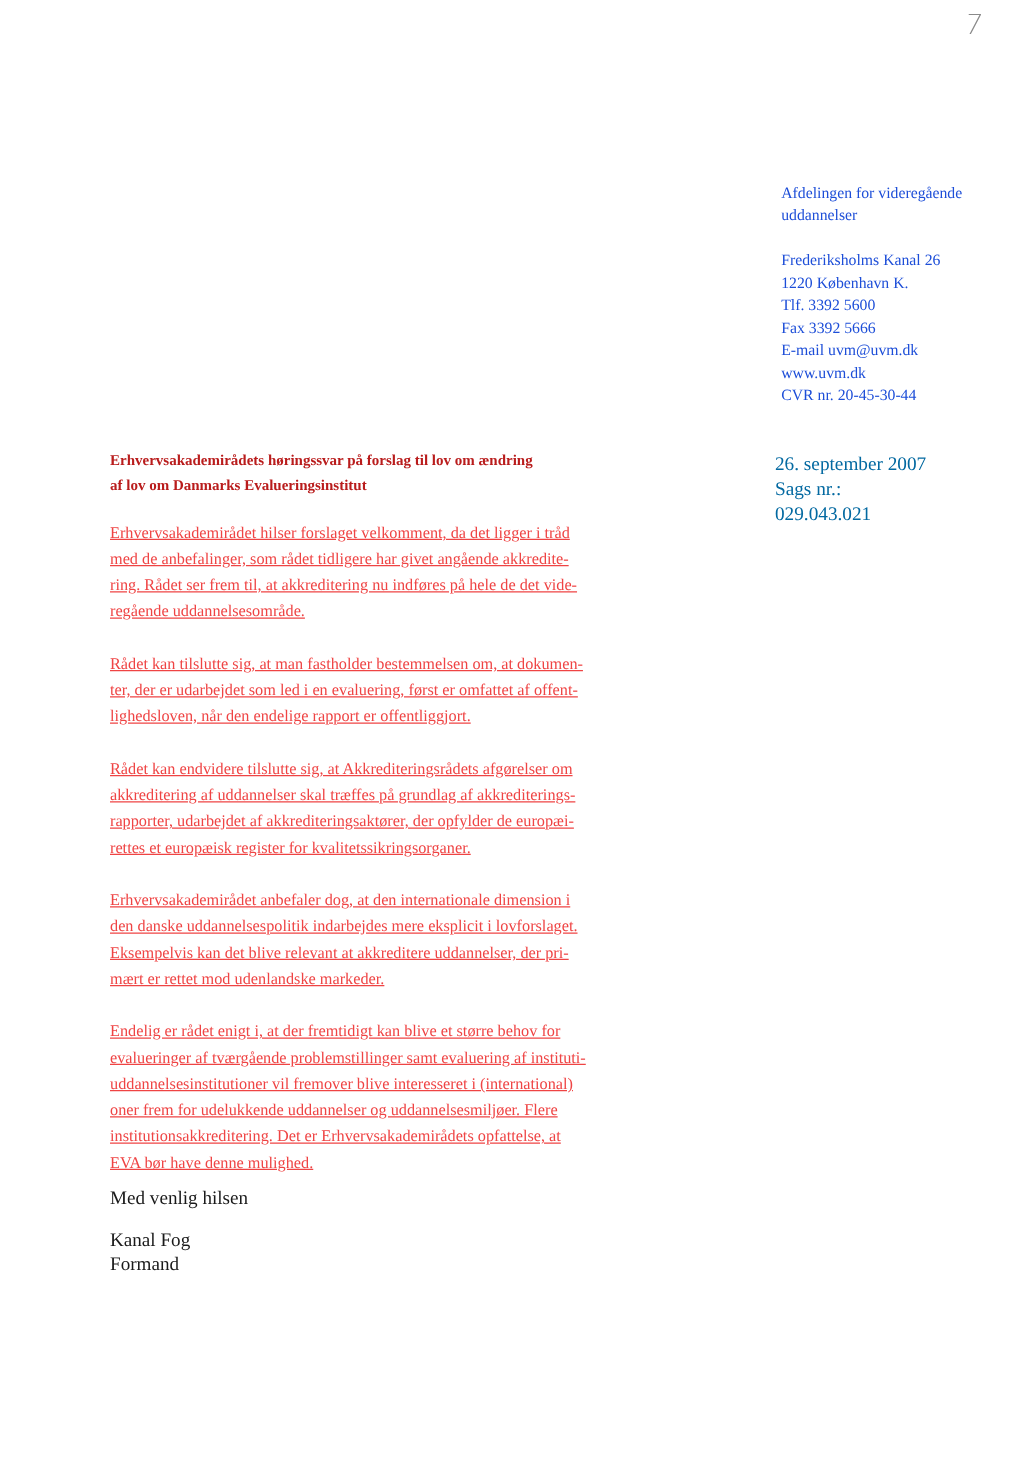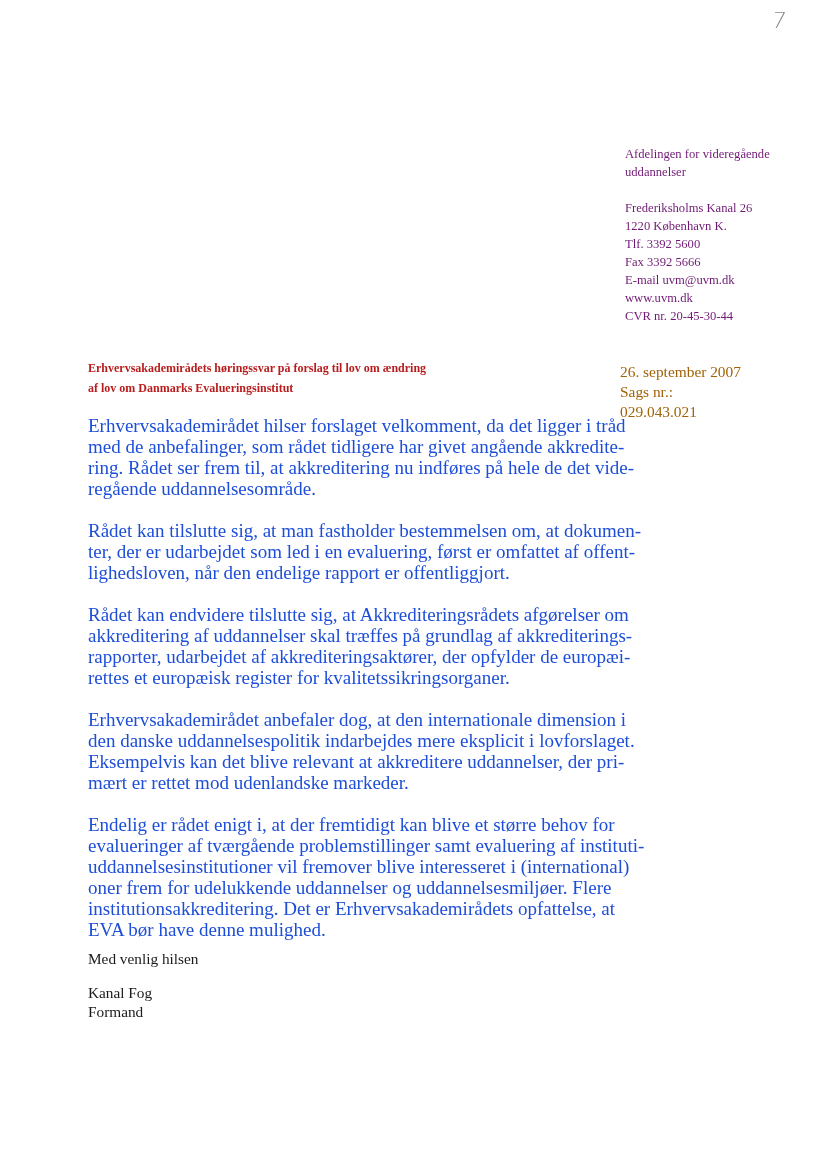--- a/index.html
+++ b/index.html
@@ -26,53 +26,54 @@
       transform: skewX(-8deg);
       letter-spacing: 0;
     }
     .sender-block {
       position: absolute;
       left: 625px;
       top: 145px;
       width: 200px;
       font-size: 12.6px;
       line-height: 18px;
-      color: #701a75;
+      color: #1d4ed8;
     }
     .sender-block .line { display: block; white-space: nowrap; }
     .sender-block .gap { height: 18px; }
     .meta-block {
       position: absolute;
       left: 620px;
       top: 362px;
       width: 200px;
       font-size: 15.4px;
       line-height: 20px;
-      color: #a16207;
+      color: #0369a1;
     }
     .meta-block .line { display: block; white-space: nowrap; }
     .main {
       position: absolute;
       left: 88px;
       top: 358px;
       width: 470px;
     }
     .subject {
       font-weight: bold;
       font-size: 12px;
       line-height: 20px;
       margin: 0 0 17px 0;
       color: #b91c1c;
     }
     .subject .line { display: block; white-space: nowrap; }
     .para {
-      font-size: 19px;
+      font-size: 13px;
       line-height: 21px;
       margin: 0 0 21px 0;
-      color: #1d4ed8;
+      color: #ef4444;
+      text-decoration: underline;
     }
     .para .line { display: block; white-space: nowrap; }
     .closing {
       font-size: 15.3px;
       line-height: 21px;
       margin: 0 0 14px 0;
     }
     .signature {
       font-size: 15.3px;
       line-height: 19px;

